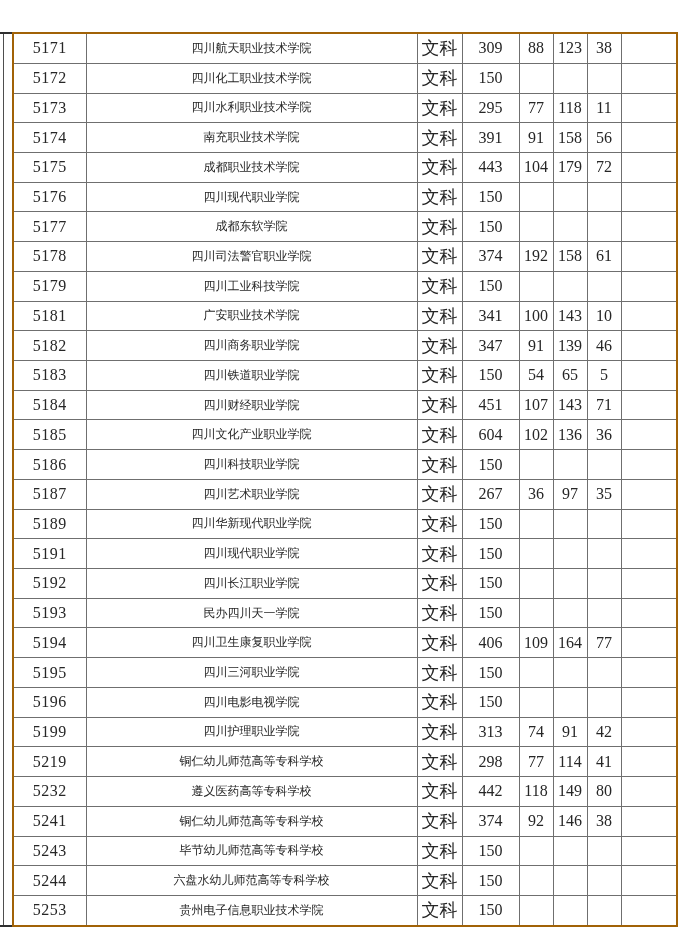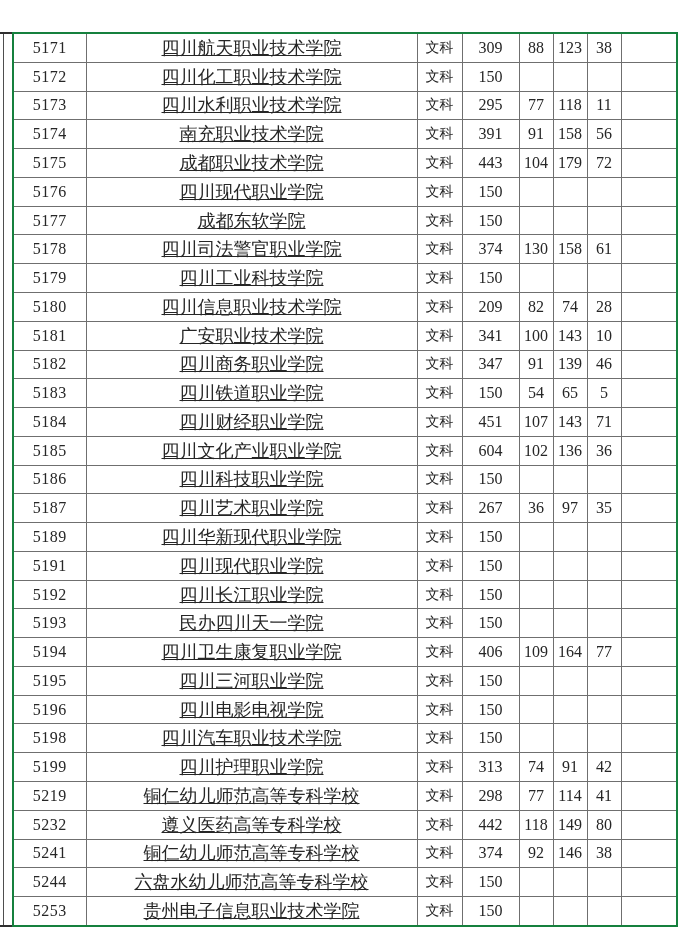--- a/index.html
+++ b/index.html
@@ -33,42 +33,41 @@
   .edge-ext.top { top: 32px; }
   .edge-ext.bottom { top: 925px; }
   table.score-table {
     position: absolute;
     left: 12px;
     top: 32px;
     width: 664px;
     height: 895px;
     border-collapse: collapse;
     table-layout: fixed;
-    border: 2px solid #15803d;
+    border: 2px solid #a16207;
   }
   table.score-table td {
     border: 1px solid #6f6f6f;
     padding: 0;
     vertical-align: middle;
     text-align: center;
     white-space: nowrap;
     overflow: hidden;
   }
   td.td-code {
     font-size: 16px;
     letter-spacing: 0.5px;
   }
   td.td-name {
     text-align: left;
     padding-left: 11px;
+    font-size: 12px;
+  }
+  td.td-subject {
     font-size: 18px;
-    text-decoration: underline;
-  }
-  td.td-subject {
-    font-size: 14px;
   }
   td.td-num {
     font-size: 16px;
   }
 </style>
 </head>
 <body>
 
 <div class="scan-left-line"></div>
 <div class="edge-ext top"></div>
@@ -154,43 +153,33 @@
         <td class="td-num"></td>
         <td class="td-num"></td>
         <td class="td-num"></td>
         <td class="td-num"></td>
       </tr>
       <tr>
         <td class="td-code">5178</td>
         <td class="td-name">四川司法警官职业学院</td>
         <td class="td-subject">文科</td>
         <td class="td-num">374</td>
-        <td class="td-num">130</td>
+        <td class="td-num">192</td>
         <td class="td-num">158</td>
         <td class="td-num">61</td>
         <td class="td-num"></td>
       </tr>
       <tr>
         <td class="td-code">5179</td>
         <td class="td-name">四川工业科技学院</td>
         <td class="td-subject">文科</td>
         <td class="td-num">150</td>
         <td class="td-num"></td>
         <td class="td-num"></td>
         <td class="td-num"></td>
-        <td class="td-num"></td>
-      </tr>
-      <tr>
-        <td class="td-code">5180</td>
-        <td class="td-name">四川信息职业技术学院</td>
-        <td class="td-subject">文科</td>
-        <td class="td-num">209</td>
-        <td class="td-num">82</td>
-        <td class="td-num">74</td>
-        <td class="td-num">28</td>
         <td class="td-num"></td>
       </tr>
       <tr>
         <td class="td-code">5181</td>
         <td class="td-name">广安职业技术学院</td>
         <td class="td-subject">文科</td>
         <td class="td-num">341</td>
         <td class="td-num">100</td>
         <td class="td-num">143</td>
         <td class="td-num">10</td>
@@ -320,30 +309,20 @@
         <td class="td-code">5196</td>
         <td class="td-name">四川电影电视学院</td>
         <td class="td-subject">文科</td>
         <td class="td-num">150</td>
         <td class="td-num"></td>
         <td class="td-num"></td>
         <td class="td-num"></td>
         <td class="td-num"></td>
       </tr>
       <tr>
-        <td class="td-code">5198</td>
-        <td class="td-name">四川汽车职业技术学院</td>
-        <td class="td-subject">文科</td>
-        <td class="td-num">150</td>
-        <td class="td-num"></td>
-        <td class="td-num"></td>
-        <td class="td-num"></td>
-        <td class="td-num"></td>
-      </tr>
-      <tr>
         <td class="td-code">5199</td>
         <td class="td-name">四川护理职业学院</td>
         <td class="td-subject">文科</td>
         <td class="td-num">313</td>
         <td class="td-num">74</td>
         <td class="td-num">91</td>
         <td class="td-num">42</td>
         <td class="td-num"></td>
       </tr>
       <tr>
@@ -370,20 +349,30 @@
         <td class="td-code">5241</td>
         <td class="td-name">铜仁幼儿师范高等专科学校</td>
         <td class="td-subject">文科</td>
         <td class="td-num">374</td>
         <td class="td-num">92</td>
         <td class="td-num">146</td>
         <td class="td-num">38</td>
         <td class="td-num"></td>
       </tr>
       <tr>
+        <td class="td-code">5243</td>
+        <td class="td-name">毕节幼儿师范高等专科学校</td>
+        <td class="td-subject">文科</td>
+        <td class="td-num">150</td>
+        <td class="td-num"></td>
+        <td class="td-num"></td>
+        <td class="td-num"></td>
+        <td class="td-num"></td>
+      </tr>
+      <tr>
         <td class="td-code">5244</td>
         <td class="td-name">六盘水幼儿师范高等专科学校</td>
         <td class="td-subject">文科</td>
         <td class="td-num">150</td>
         <td class="td-num"></td>
         <td class="td-num"></td>
         <td class="td-num"></td>
         <td class="td-num"></td>
       </tr>
       <tr>

